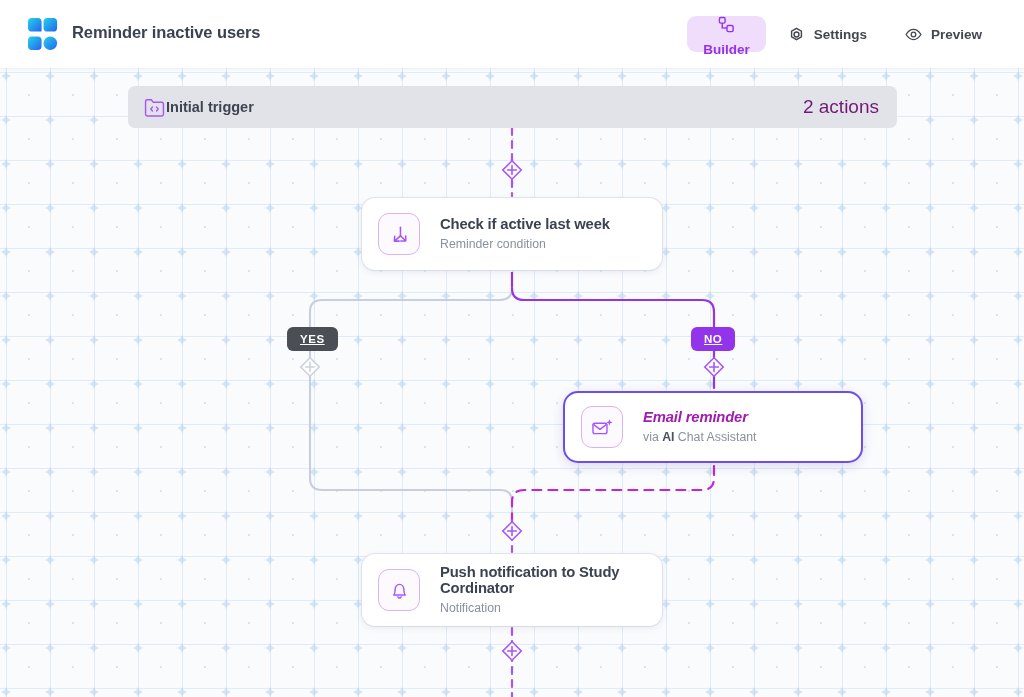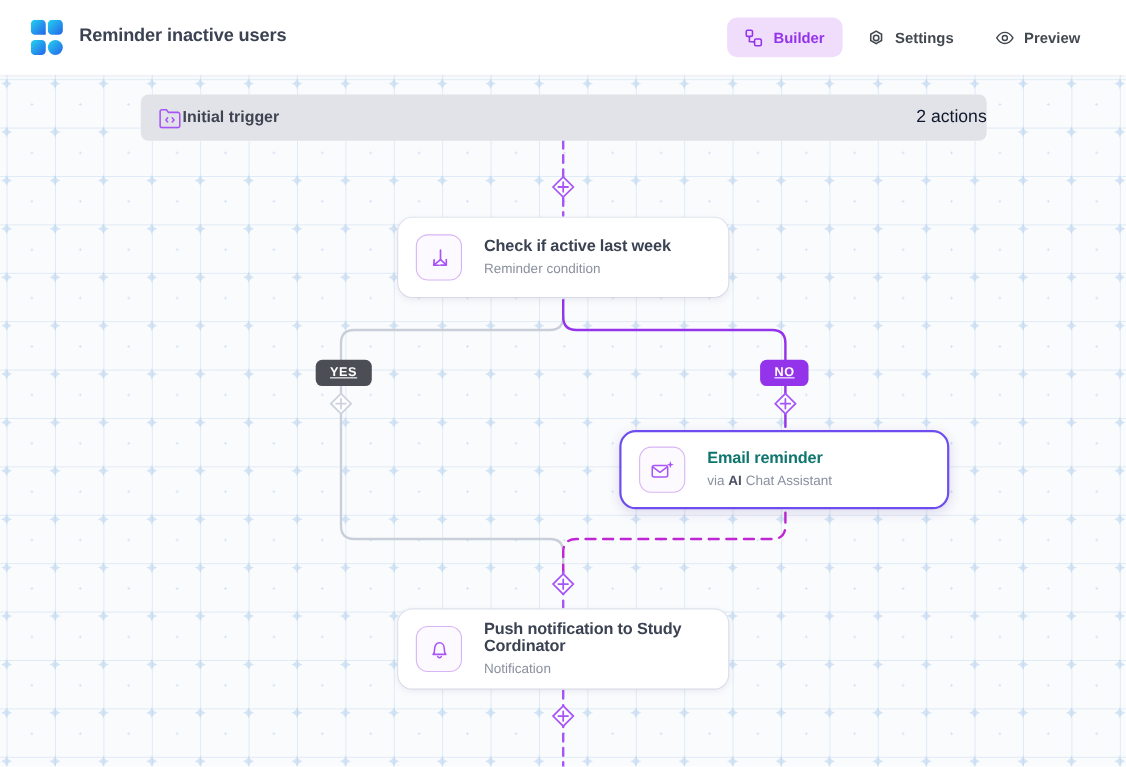--- a/index.html
+++ b/index.html
@@ -64,20 +64,21 @@
     border-radius: 9px;
     font-size: 13.5px; font-weight: bold;
     color: #43484f;
     cursor: pointer;
     background: transparent;
     white-space: nowrap;
   }
   .nav-btn.active {
     background: #f0ddfb;
     color: #9333ea;
+    flex-direction: column;
   }
   .nav-btn .ico { display: flex; width: 17px; height: 17px; }
 
   
   #trigger-bar {
     position: absolute;
     left: 128px; top: 86px;
     width: 769px; height: 42px;
     background: #e2e3e9;
     border-radius: 7px;
@@ -86,22 +87,22 @@
   }
   #trigger-icon {
     margin-left: 14px; width: 24px; height: 24px;
     display: flex; align-items: center; justify-content: center;
   }
   #trigger-label {
     margin-left: 0;
     font-size: 14.5px; font-weight: bold; color: #3f4450;
   }
   #trigger-count {
-    margin-left: auto; 
-    font-size: 16px; color: #0f172a;
+    margin-left: auto; margin-right: 18px;
+    font-size: 19px; color: #701a75;
   }
 
   
   #edges {
     position: absolute; left: 0; top: 0;
     width: 1024px; height: 697px;
     z-index: 2; pointer-events: none;
   }
 
   
@@ -149,21 +150,21 @@
     border: 1.4px solid #d8b4f5;
     background: #fdfaff;
     display: flex; align-items: center; justify-content: center;
     flex: none;
   }
   .node-text { margin-left: 20px; margin-right: 14px; }
   .node-title {
     font-size: 14.8px; font-weight: bold; color: #3b4252;
     line-height: 1.08; letter-spacing: -0.15px;
   }
-  .node-title.accent { color: #0f766e; }
+  .node-title.accent { color: #a21caf; font-style: italic; }
   .node-sub {
     margin-top: 4px;
     font-size: 12.3px; color: #8a909e;
   }
   .node-sub b { color: #4b5160; font-weight: bold; }
 </style>
 </head>
 <body>
 
 <div id="canvas">

